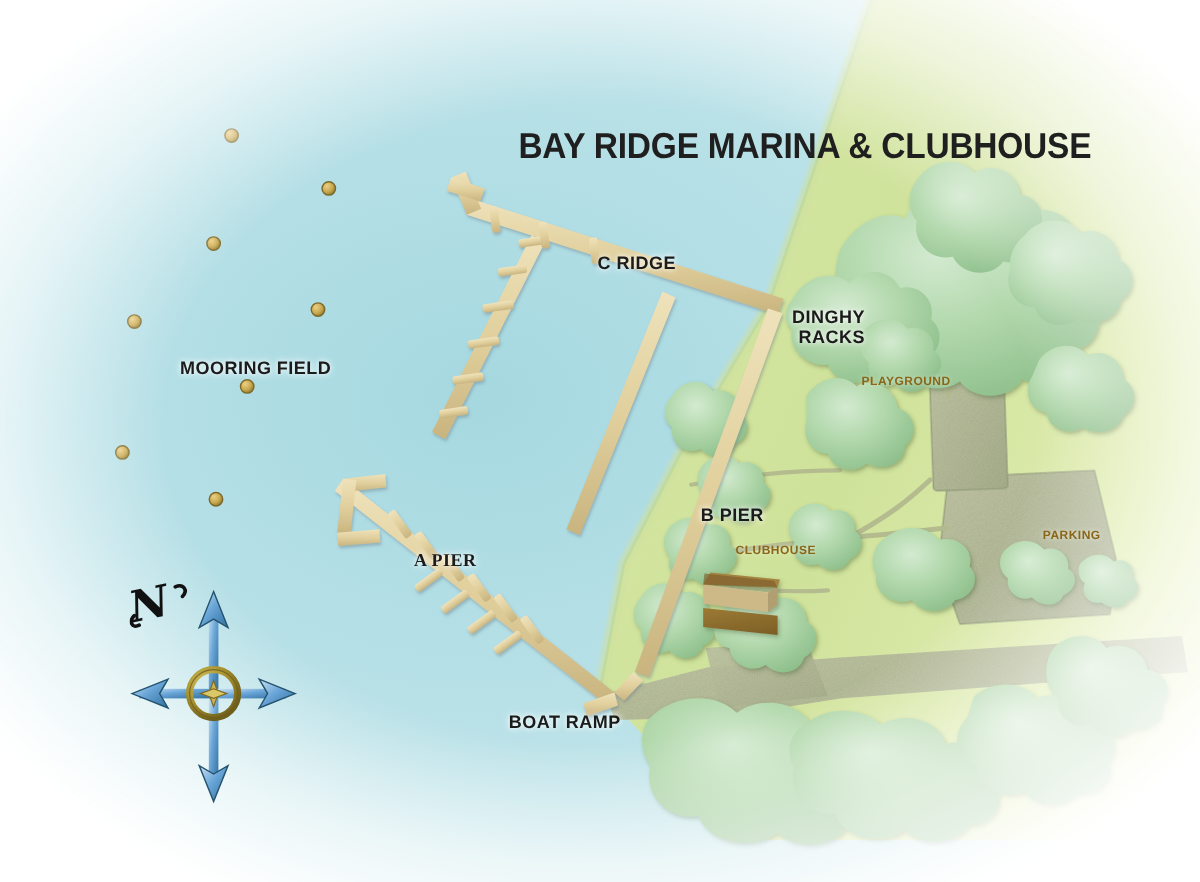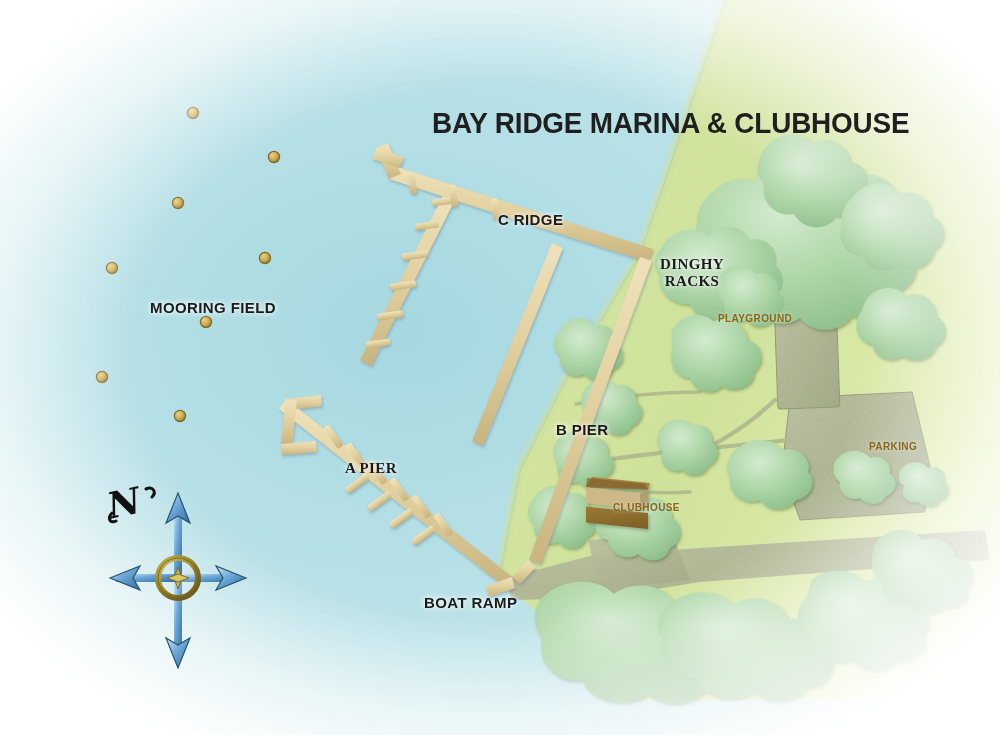--- a/index.html
+++ b/index.html
@@ -8,21 +8,21 @@
   #map-root{position:relative;width:1000px;height:735px;background:#5eead4;}
   #map-svg{position:absolute;left:0;top:0;width:1000px;height:735px;display:block;}
 
   .map-label{position:absolute;white-space:nowrap;pointer-events:none;
              font-family:"Liberation Sans",sans-serif;font-weight:bold;
              letter-spacing:.4px;}
   .lbl-dark{color:#1b1b1b;font-size:15px;
             text-shadow:0 0 4px rgba(255,255,255,.85),0 0 8px rgba(255,255,255,.7);}
   .lbl-brown{color:#8a6618;font-size:10px;
              text-shadow:0 0 4px rgba(255,255,255,.55);}
-  .lbl-two-line{line-height:17px;text-align:center;font-family:Liberation Serif, serif;}
+  .lbl-two-line{line-height:17px;text-align:right;}
 
   #map-title{position:absolute;left:432px;top:106px;
              font-family:"Liberation Sans",sans-serif;
              font-weight:bold;font-size:30px;color:#1f1f1f;
              letter-spacing:-.2px;transform:scaleX(.93);transform-origin:left top;
              white-space:nowrap;}
 
   #compass{position:absolute;left:108px;top:483px;width:140px;height:190px;}
   #compass-n{position:absolute;left:26px;top:-2px;width:50px;height:44px;}
 </style>
@@ -303,34 +303,34 @@
 
     <rect x="0" y="0" width="1000" height="735" fill="url(#gVig)" pointer-events="none"></rect>
   </svg>
 
   <div id="map-title">BAY RIDGE MARINA &amp; CLUBHOUSE</div>
 
   <div class="map-label lbl-dark" style="left:150px;top:283px;margin-top:16px;">MOORING FIELD</div>
 
   <div class="map-label lbl-dark" style="left:498px;top:211px;">C RIDGE</div>
 
-  <div class="map-label lbl-dark" style="left:556px;top:421px;">B PIER</div>
+  <div class="map-label lbl-dark" style="left:584px;top:421px;">B PIER</div>
 
   <div class="map-label lbl-dark" style="left:345px;top:460px;font-family:Liberation Serif, serif;">A PIER</div>
 
   <div class="map-label lbl-dark" style="left:424px;top:594px;text-align:right;">BOAT RAMP</div>
 
   <div class="map-label lbl-dark lbl-two-line" style="left:660px;top:256px;">
     <div>DINGHY</div>
     <div>RACKS</div>
   </div>
 
   <div class="map-label lbl-brown" style="left:718px;top:313px;">PLAYGROUND</div>
 
-  <div class="map-label lbl-brown" style="left:613px;top:454px;margin-top:48px;">CLUBHOUSE</div>
+  <div class="map-label lbl-brown" style="left:613px;top:454px;">CLUBHOUSE</div>
 
   <div class="map-label lbl-brown" style="left:869px;top:441px;">PARKING</div>
 
   <svg id="compass" viewBox="0 0 140 190" xmlns="http://www.w3.org/2000/svg">
     <g>
 
       <rect x="66" y="22" width="8" height="72" fill="url(#gArrow)"></rect>
       <rect x="66" y="96" width="8" height="76" fill="url(#gArrow)"></rect>
 
       <rect x="8" y="91" width="60" height="8" fill="url(#gArrow)"></rect>

